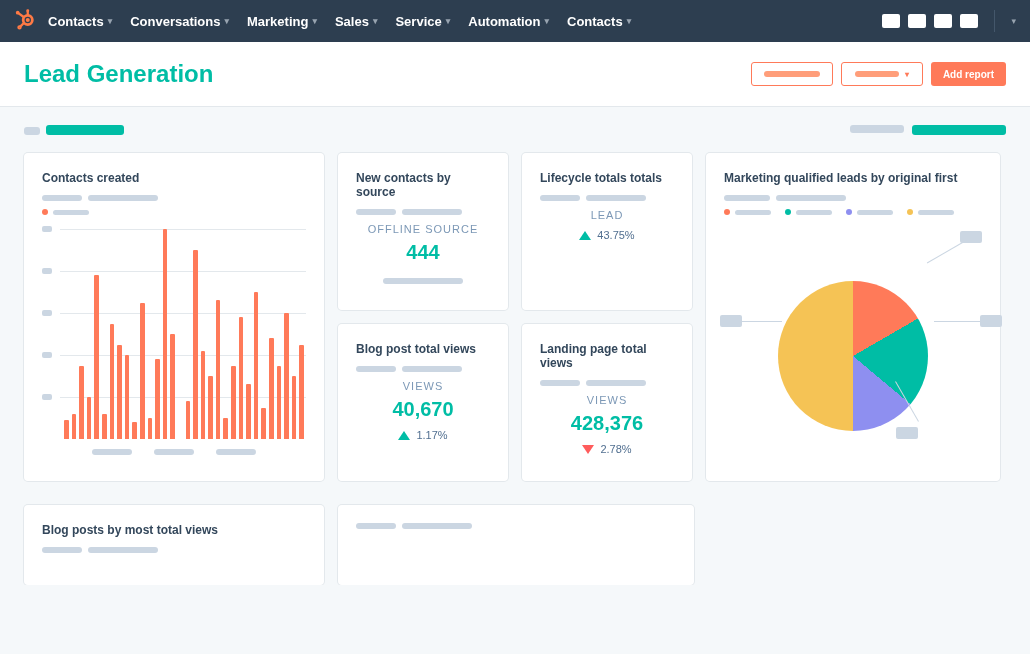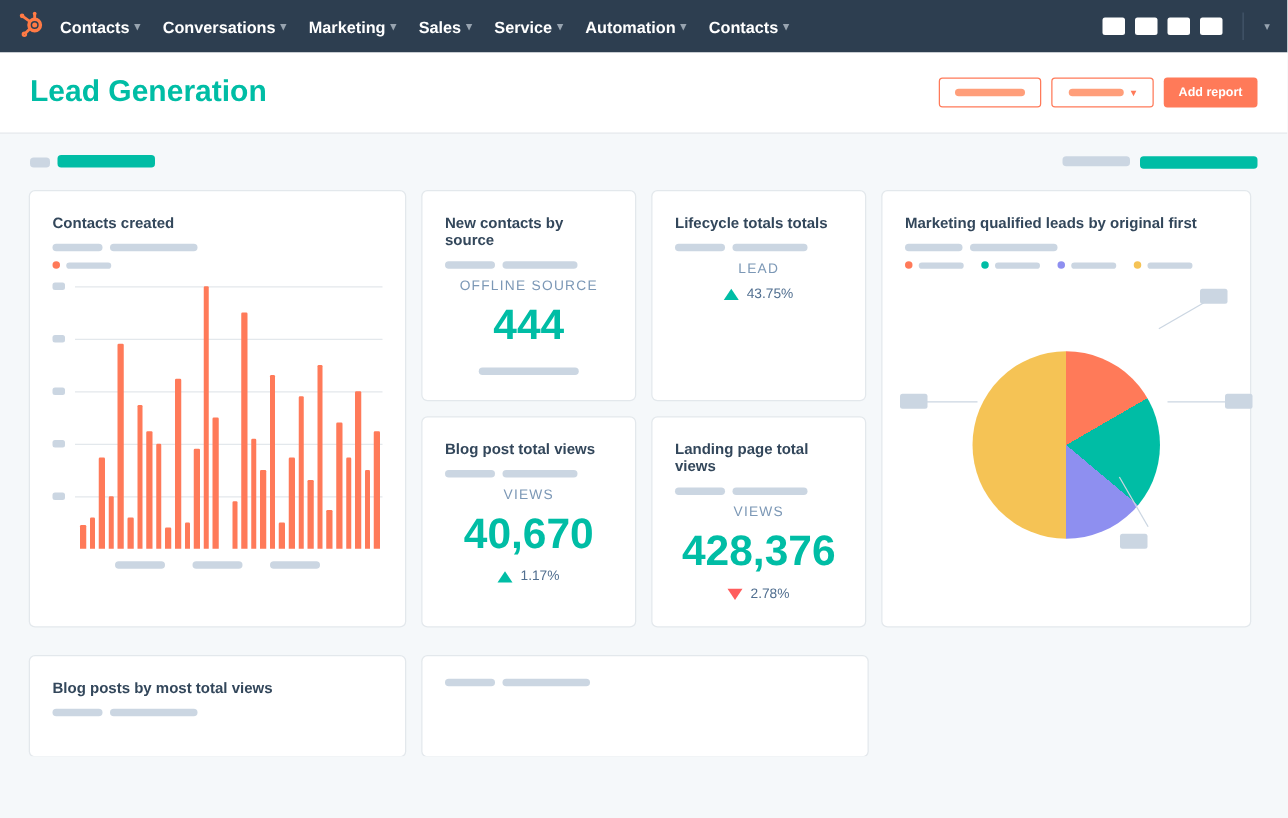--- a/index.html
+++ b/index.html
@@ -30,21 +30,21 @@
   .filter-right { margin-left:auto; display:flex; gap:8px;}
   .filter-right .skel { width:54px;}
   .filter-right .teal { background:#00bda5; width:94px; height:10px; border-radius:3px;}
   
   .grid { padding:0 24px 24px; display:grid; grid-template-columns: 300px 170px 170px 294px; grid-auto-rows:auto; gap:14px 14px;}
   .card { background:#fff; border-radius:4px; padding:18px 18px 20px; box-shadow:0 0 0 1px #e3e8ec;}
   .card-title { font-size:12px; font-weight:600; color:#33475b; margin-bottom:10px;}
   .card-sub-skels { display:flex; gap:6px; margin-bottom:8px; font-size:0;}
   .card-sub-skels .skel { height:6px;}
   .kpi-label { text-align:center; color:#7c98b6; font-size:11px; letter-spacing:1px; margin-bottom:6px;}
-  .kpi-value { text-align:center; color:#00bda5; font-size:34px; font-weight:700;}
+  .kpi-value { text-align:center; color:#00bda5; font-size:20px; font-weight:700;}
   .kpi-delta { text-align:center; font-size:11px; color:#516f90; margin-top:8px; display:flex; justify-content:center; align-items:center; gap:6px;}
   .tri-up { width:0; height:0; border-left:6px solid transparent; border-right:6px solid transparent; border-bottom:9px solid #00bda5;}
   .tri-down { width:0; height:0; border-left:6px solid transparent; border-right:6px solid transparent; border-top:9px solid #ff5c5c;}
   .kpi-foot { width:80px; height:6px; background:#cbd6e2; border-radius:3px; margin:14px auto 0;}
   
   .contacts { grid-row: span 2;}
   .pie-card { grid-row: span 2;}
   
   .barchart { margin-top:14px;}
   .bar-area { position:relative; height:210px; padding-left:18px;}

